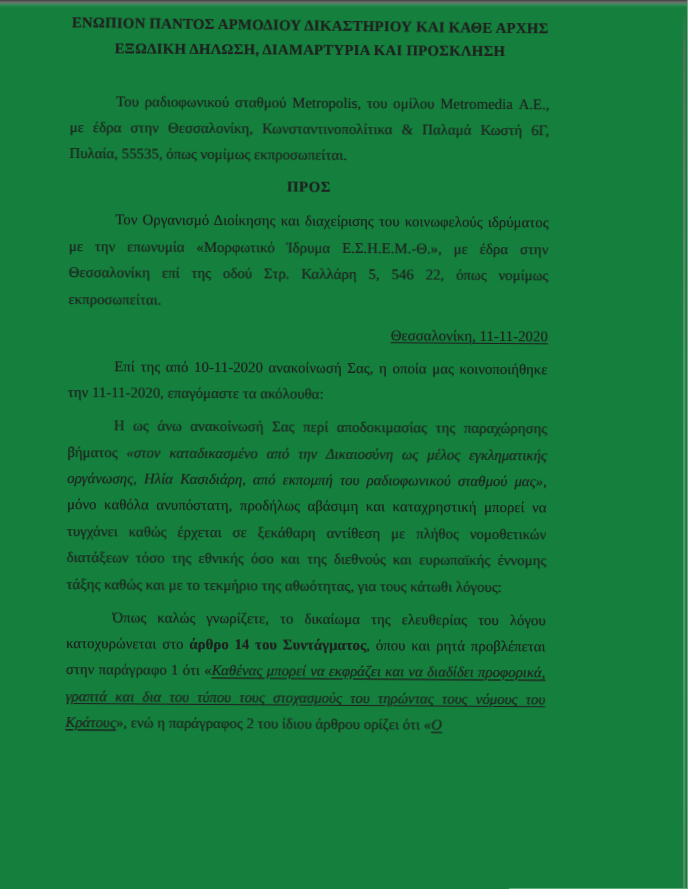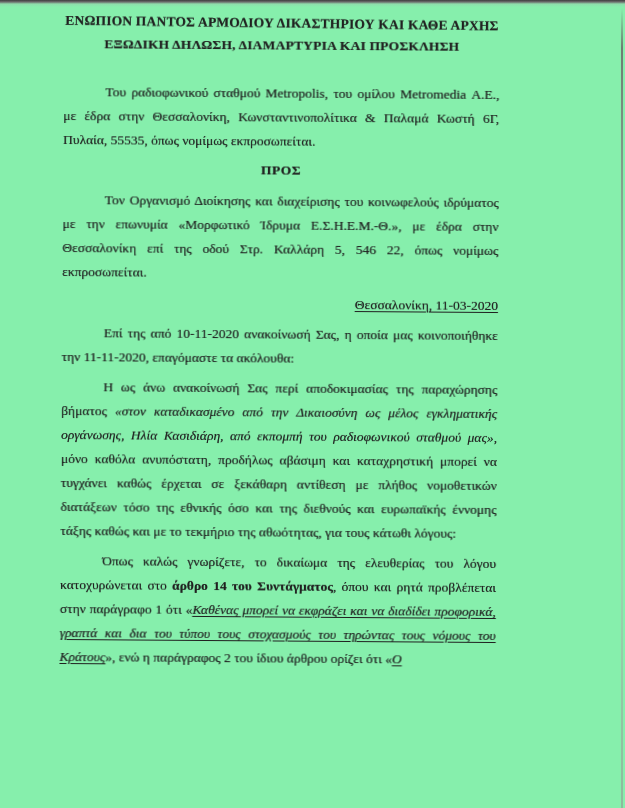--- a/index.html
+++ b/index.html
@@ -4,21 +4,21 @@
 <style>
   html, body { margin: 0; padding: 0; }
   body {
     width: 625px; height: 808px;
     background: #ffffff;
     font-family: "Liberation Serif", "DejaVu Serif", serif;
   }
   .page {
     position: relative;
     width: 625px; height: 808px;
-    background: #86efac;
+    background: #15803d;
     overflow: hidden;
   }
   
   .scan-edge-top {
     position: absolute; top: 0; left: 0; right: 0; height: 7px;
     background: linear-gradient(to bottom,
       #3d3d3d 0px, #6e6e6e 2px,
       rgba(170,170,170,0.25) 4px, rgba(255,255,255,0) 7px);
   }
   .scan-edge-right {
@@ -74,21 +74,21 @@
     <p class="title title1">ΕΝΩΠΙΟΝ ΠΑΝΤΟΣ ΑΡΜΟΔΙΟΥ ΔΙΚΑΣΤΗΡΙΟΥ ΚΑΙ ΚΑΘΕ ΑΡΧΗΣ</p>
 
     <p class="title title2">ΕΞΩΔΙΚΗ ΔΗΛΩΣΗ, ΔΙΑΜΑΡΤΥΡΙΑ ΚΑΙ ΠΡΟΣΚΛΗΣΗ</p>
 
     <p class="para indent sender">Του ραδιοφωνικού σταθμού Metropolis, του ομίλου Metromedia Α.Ε., με έδρα στην Θεσσαλονίκη, Κωνσταντινοπολίτικα &amp; Παλαμά Κωστή 6Γ, Πυλαία, 55535, όπως νομίμως εκπροσωπείται.</p>
 
     <p class="pros">ΠΡΟΣ</p>
 
     <p class="para indent recipient">Τον Οργανισμό Διοίκησης και διαχείρισης του κοινωφελούς ιδρύματος με την επωνυμία «Μορφωτικό Ίδρυμα Ε.Σ.Η.Ε.Μ.-Θ.», με έδρα στην Θεσσαλονίκη επί της οδού Στρ. Καλλάρη 5, 546 22, όπως νομίμως εκπροσωπείται.</p>
 
-    <p class="dateline"><span class="u">Θεσσαλονίκη, 11-03-2020</span></p>
+    <p class="dateline"><span class="u">Θεσσαλονίκη, 11-11-2020</span></p>
 
     <p class="para indent intro">Επί της από 10-11-2020 ανακοίνωσή Σας, η οποία μας κοινοποιήθηκε την 11-11-2020, επαγόμαστε τα ακόλουθα:</p>
 
     <p class="para indent body1"><span>Η ως άνω ανακοίνωσή Σας περί αποδοκιμασίας της παραχώρησης βήματος </span><i>«στον καταδικασμένο από την Δικαιοσύνη ως μέλος εγκληματικής οργάνωσης, Ηλία Κασιδιάρη, από εκπομπή του ραδιοφωνικού σταθμού μας»</i><span>, μόνο καθόλα ανυπόστατη, προδήλως αβάσιμη και καταχρηστική μπορεί να τυγχάνει καθώς έρχεται σε ξεκάθαρη αντίθεση με πλήθος νομοθετικών διατάξεων τόσο της εθνικής όσο και της διεθνούς και ευρωπαϊκής έννομης τάξης καθώς και με το τεκμήριο της αθωότητας, για τους κάτωθι λόγους:</span></p>
 
     <p class="para indent body2"><span>Όπως καλώς γνωρίζετε, το δικαίωμα της ελευθερίας του λόγου κατοχυρώνεται στο </span><b>άρθρο 14 του Συντάγματος</b><span>, όπου και ρητά προβλέπεται στην παράγραφο 1 ότι «</span><i class="u">Καθένας μπορεί να εκφράζει και να διαδίδει προφορικά, γραπτά και δια του τύπου τους στοχασμούς του τηρώντας τους νόμους του Κράτους</i><span>», ενώ η παράγραφος 2 του ίδιου άρθρου ορίζει ότι «</span><i class="u">Ο</i></p>
 
   </div>
 </div>
 

